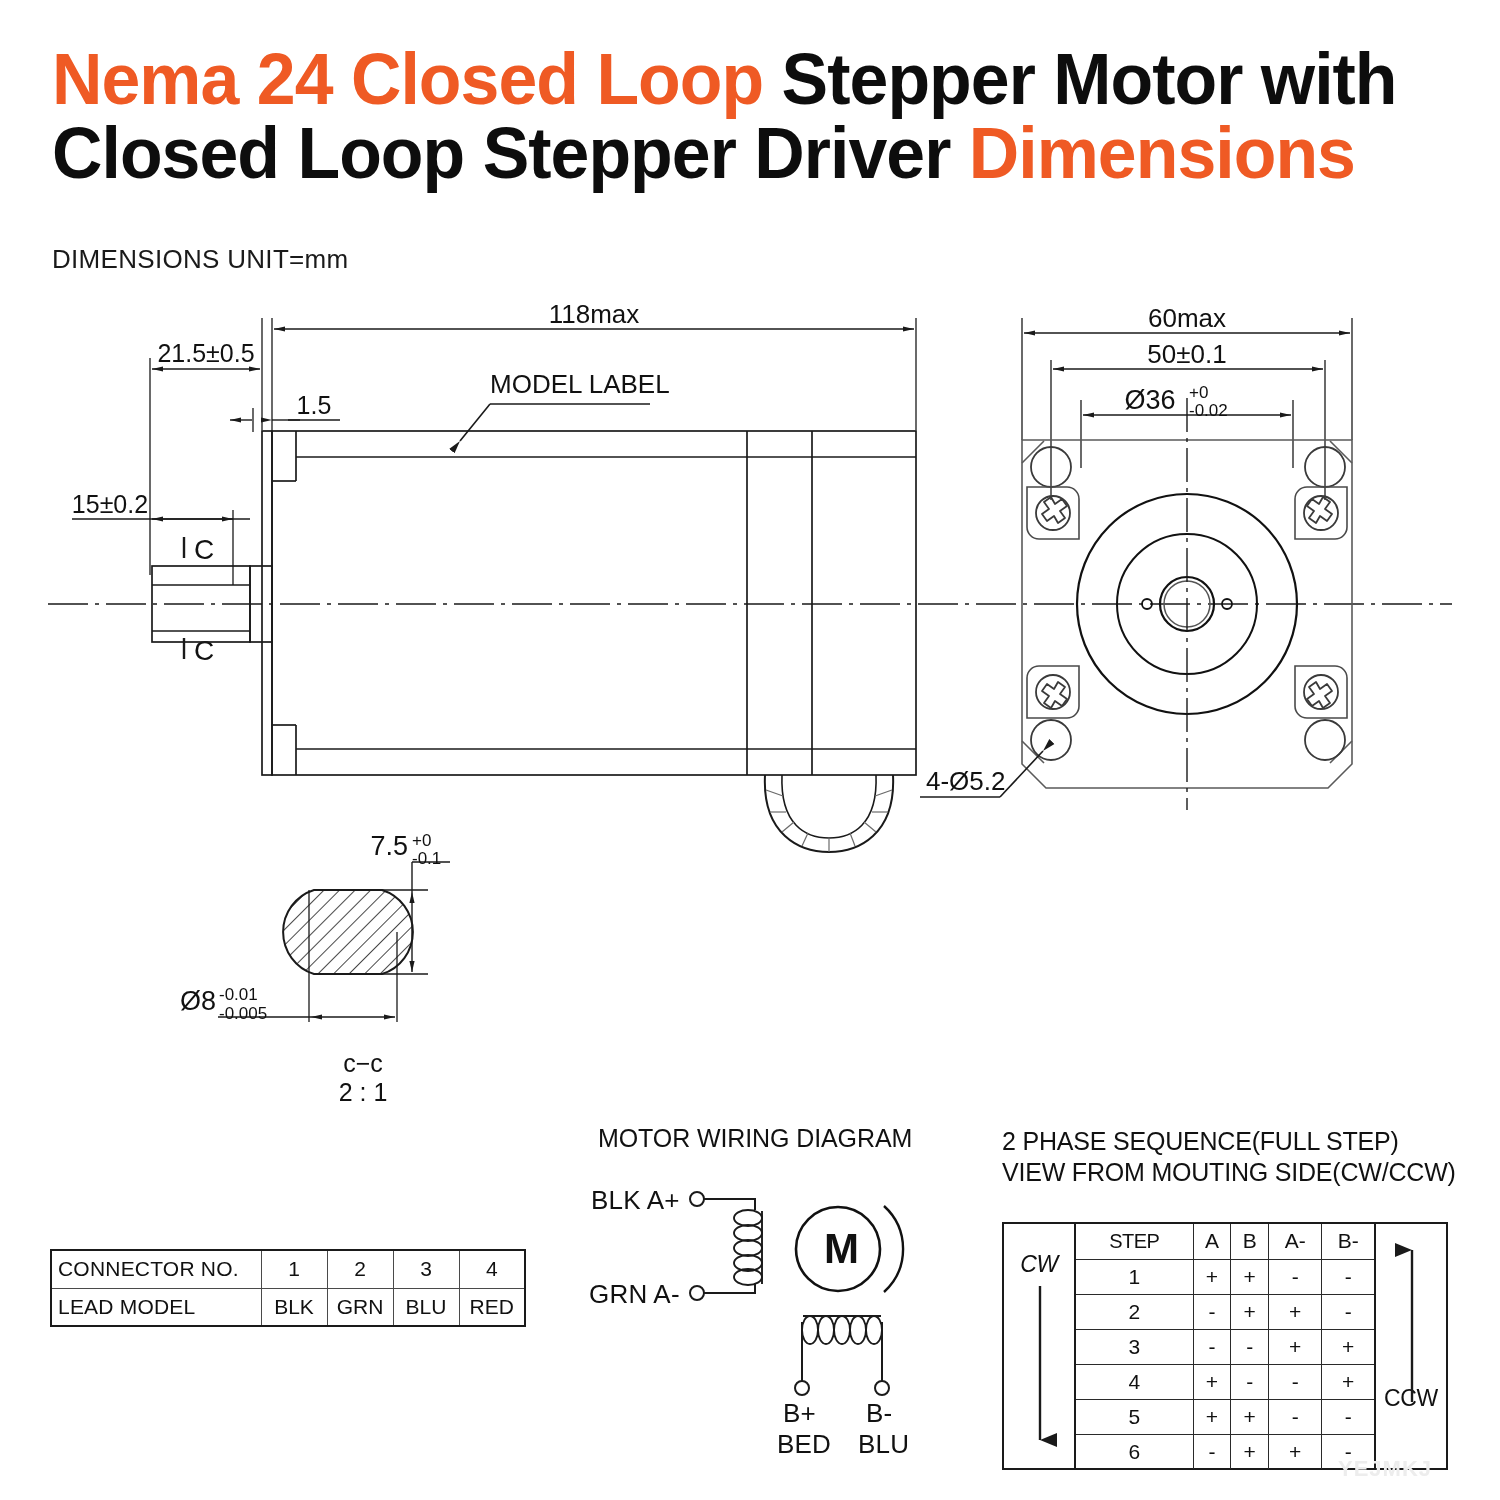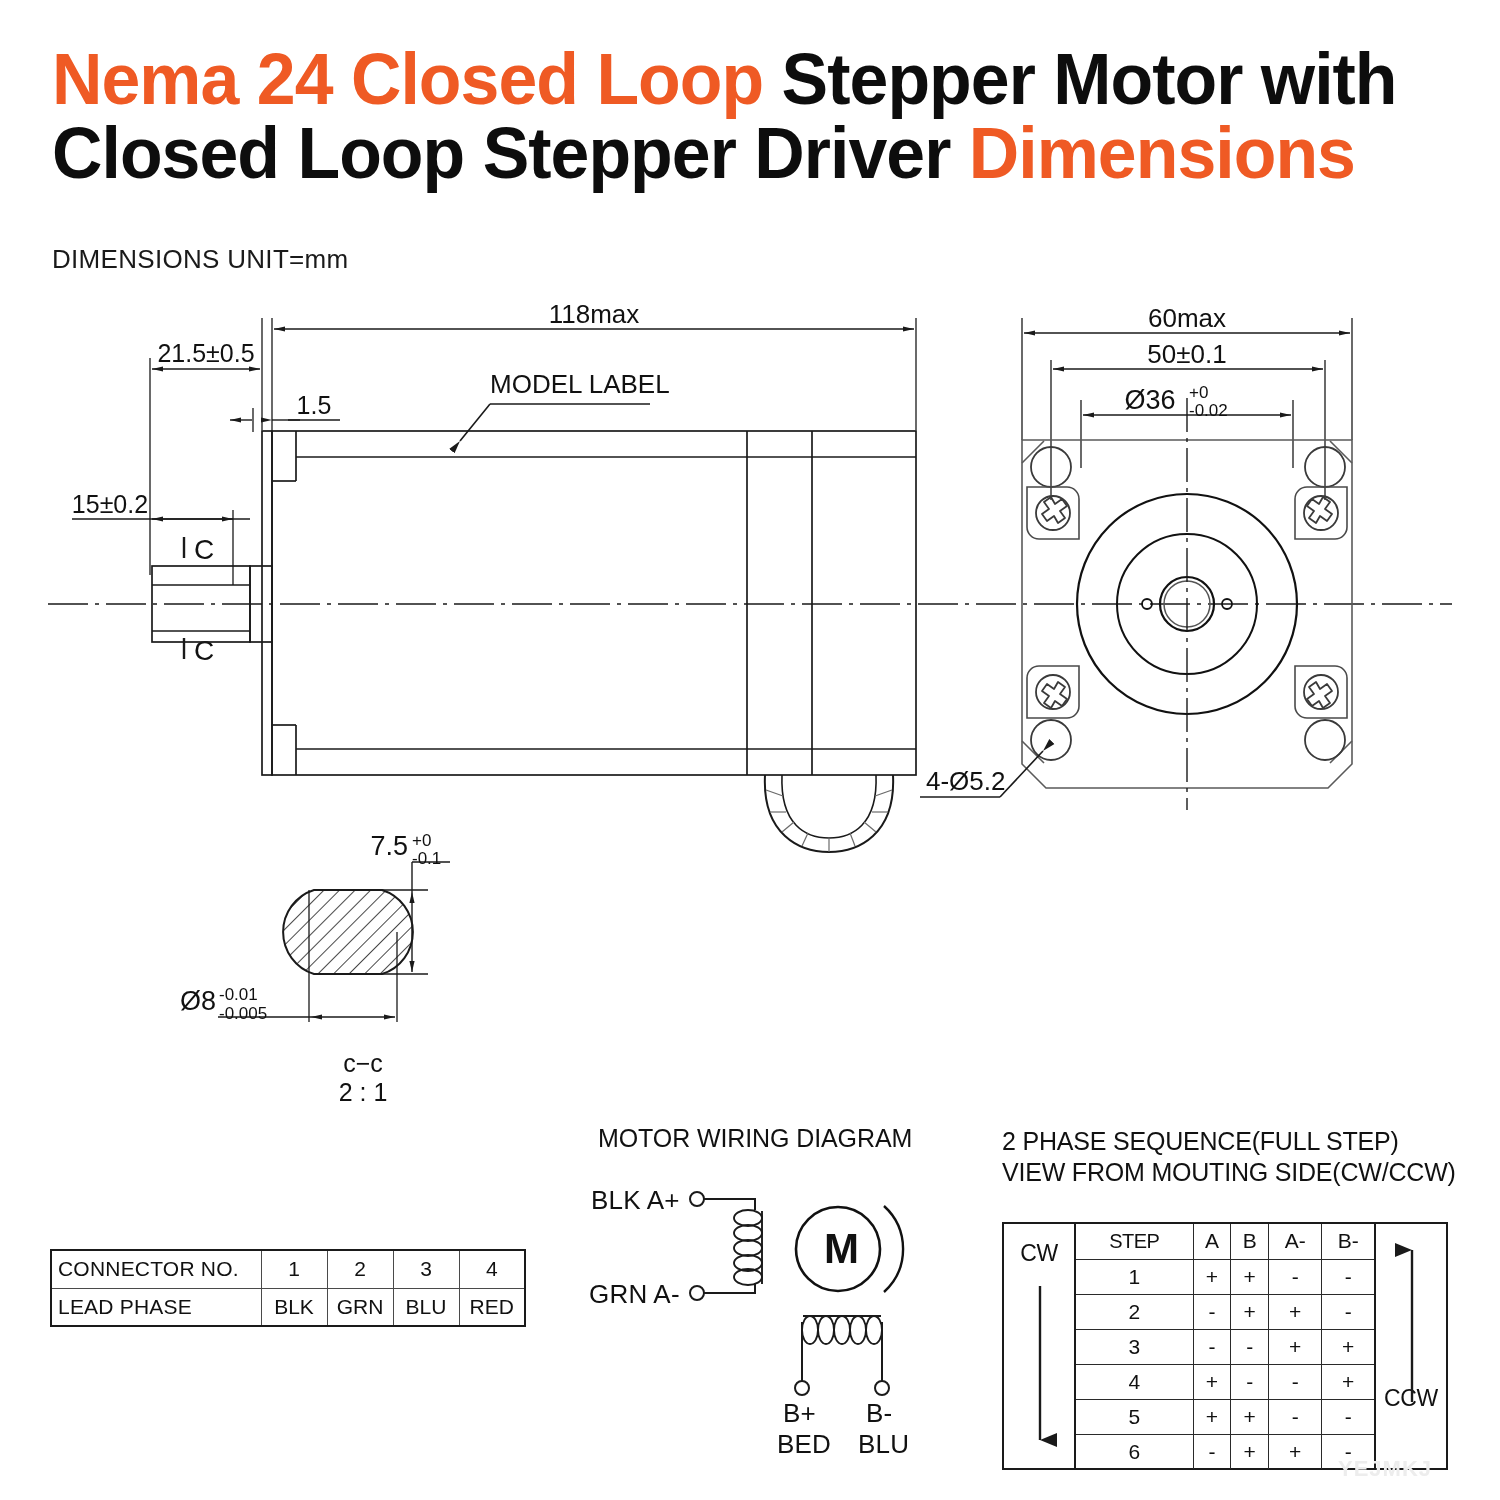--- a/index.html
+++ b/index.html
@@ -101,21 +101,21 @@
   }
   .cw-col { border-right: 2px solid #1a1a1a; }
   .ccw-col { border-left: 2px solid #1a1a1a; }
   .dir-label {
     position: absolute;
     width: 100%;
     text-align: center;
     font-size: 23px;
     letter-spacing: -0.3px;
   }
-  .cw-col .dir-label { top: 16px; }
+  .cw-col .dir-label { top: 27px; font-style: italic; }
   .ccw-col .dir-label { bottom: 56px; }
   .phase-table {
     flex: 1 1 auto;
     border-collapse: collapse;
     width: 100%;
   }
   .phase-table td {
     border: 1px solid #2a2a2a;
     text-align: center;
     font-size: 21px;
@@ -418,21 +418,21 @@
   <table class="conn-table">
     <tbody>
         <tr>
       <td class="lbl">CONNECTOR NO.</td>
       <td class="val">1</td>
       <td class="val">2</td>
       <td class="val">3</td>
       <td class="val">4</td>
     </tr>
     <tr>
-      <td class="lbl">LEAD PHASE</td>
+      <td class="lbl">LEAD MODEL</td>
       <td class="val">BLK</td>
       <td class="val">GRN</td>
       <td class="val">BLU</td>
       <td class="val">RED</td>
     </tr>
   </tbody>
     </table>
 
   <div class="phase-title">
     <div>2 PHASE SEQUENCE(FULL STEP)</div>

